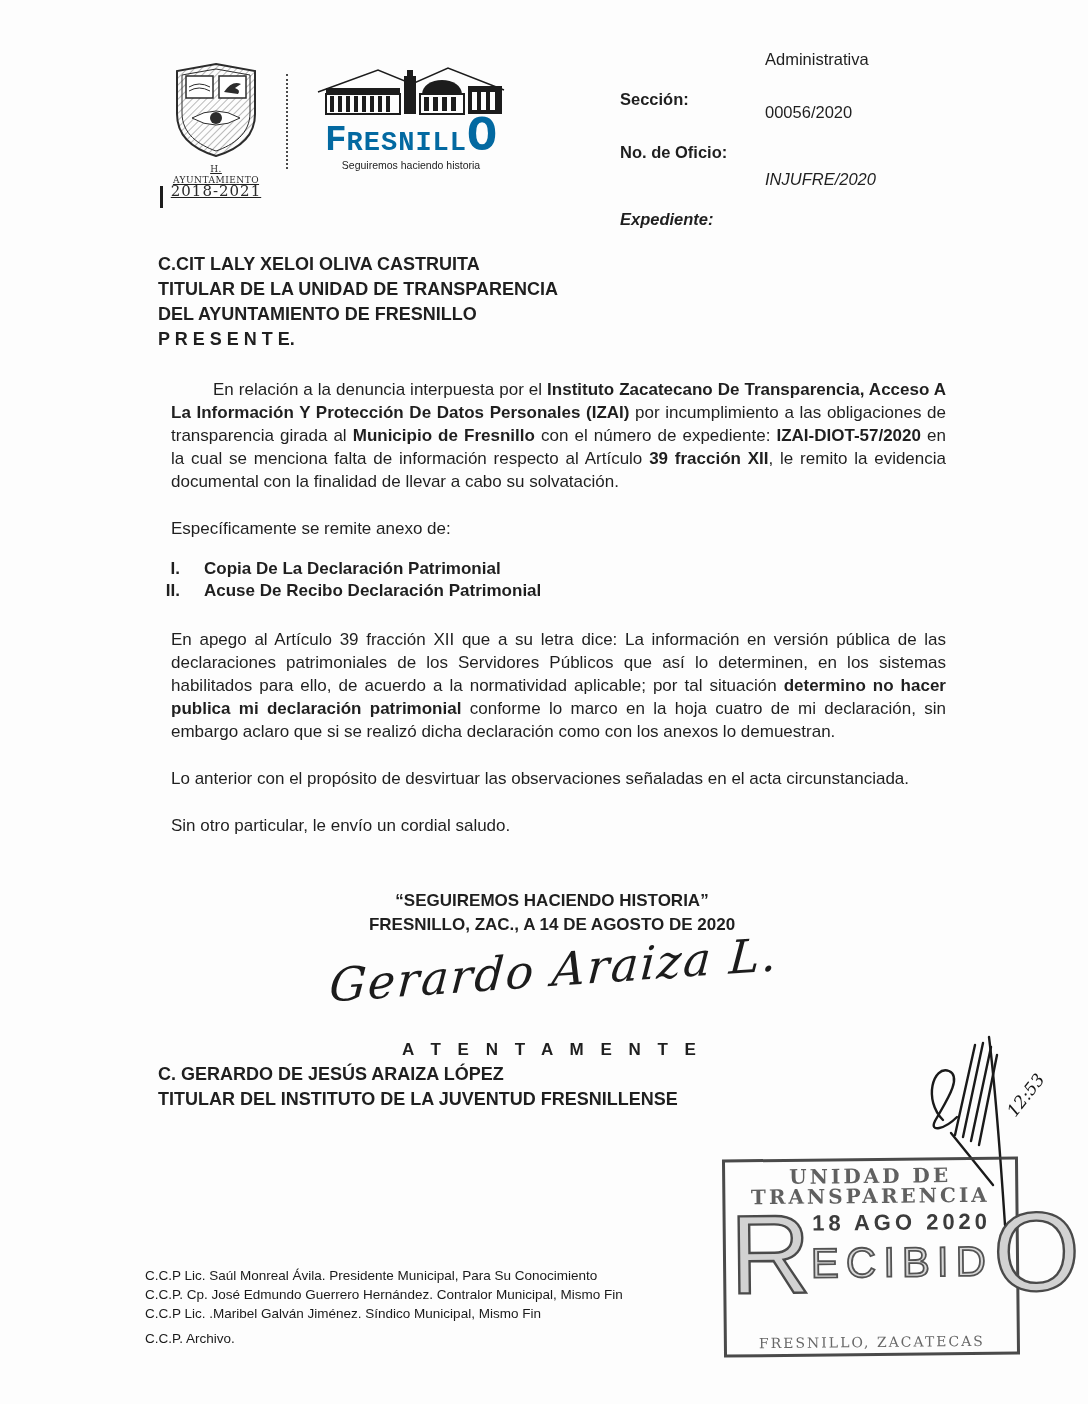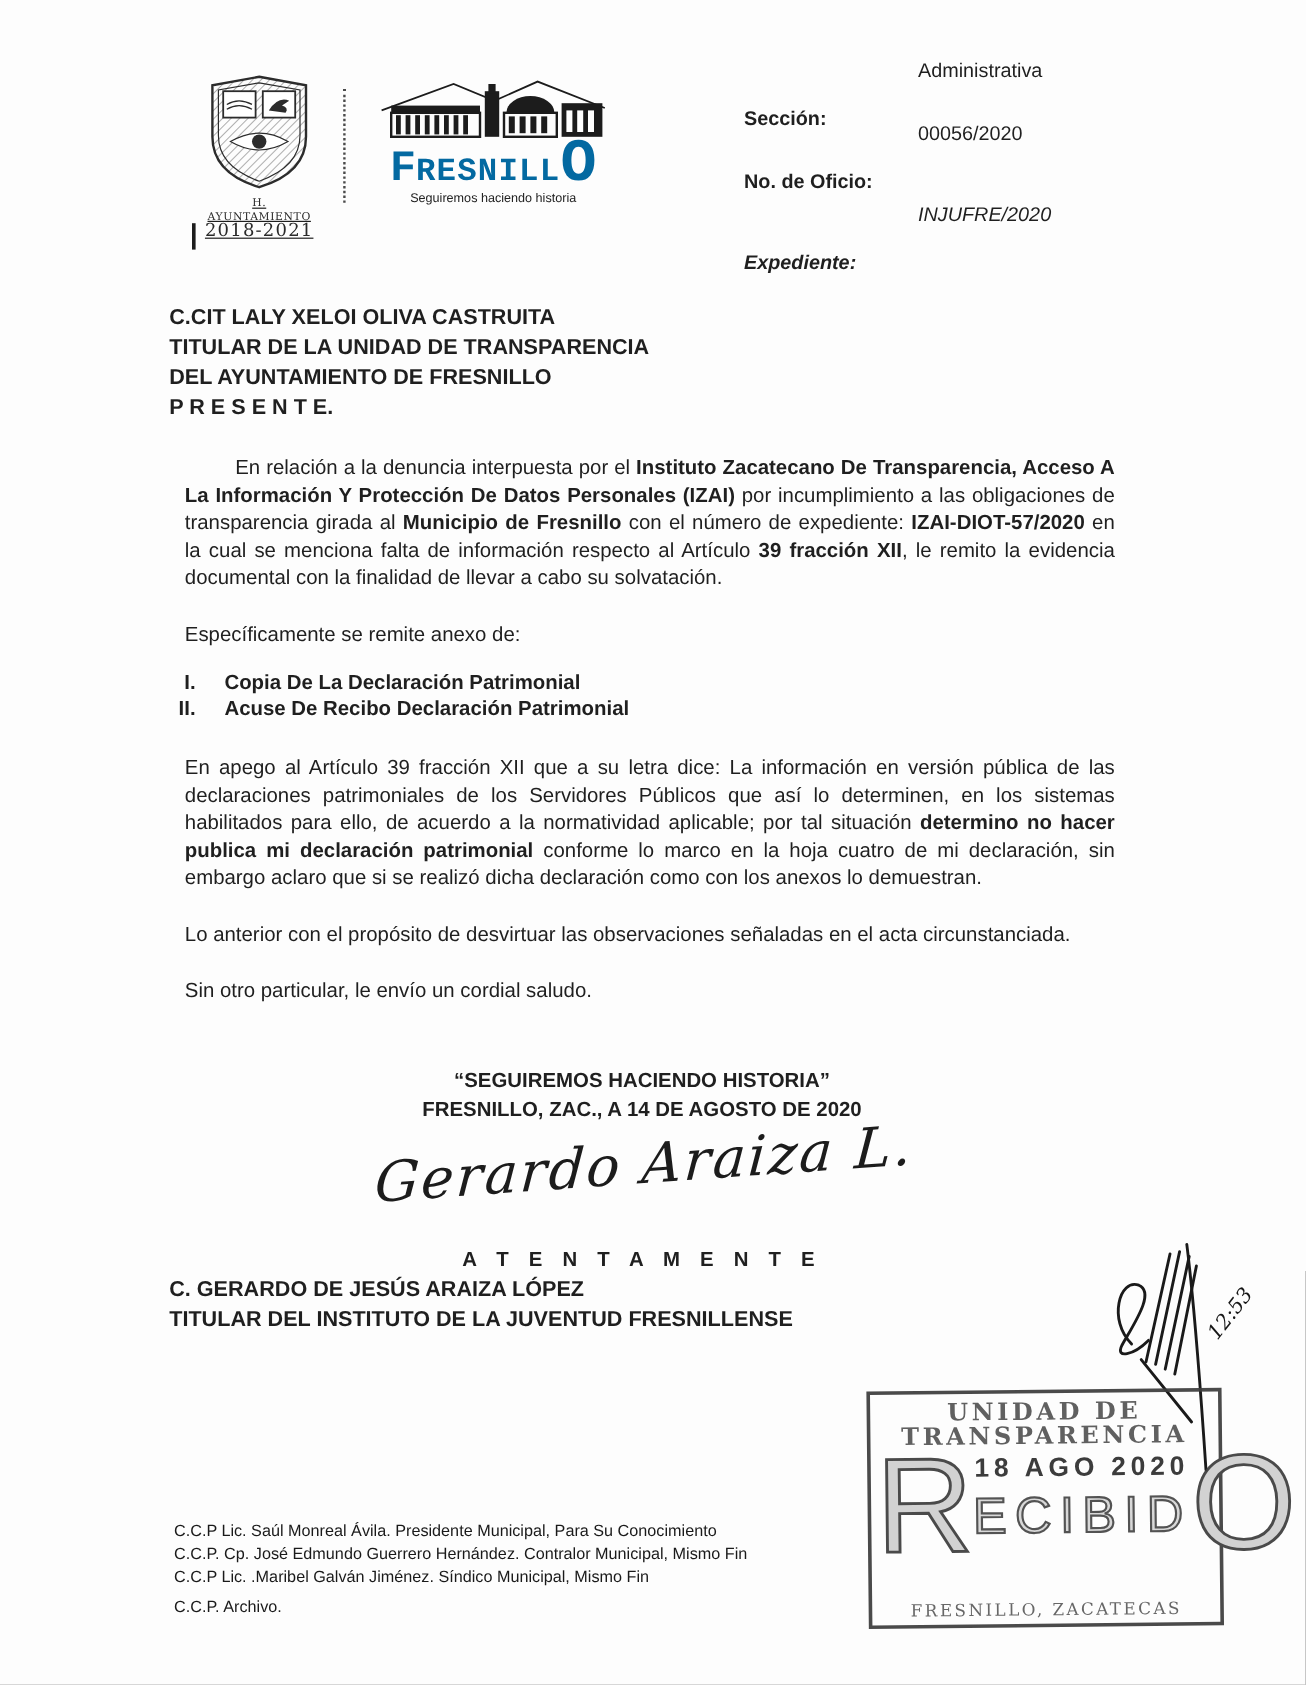--- a/index.html
+++ b/index.html
@@ -25,21 +25,21 @@
 
   .tick { position:absolute; left:160px; top:186px; width:3px; height:22px; background:#1d1d1d; }
 
   
   .hfields { position:absolute; left:620px; top:50px; width:420px; font-size:16.5px; }
   .hrow { position:absolute; left:0; width:420px; }
   .hrow .lab { font-weight:bold; display:inline-block;margin-top:40px; }
   .hrow .val { position:absolute; left:145px; font-weight:normal; }
 
   
-  .col { position:absolute; left:141px; top:252px; width:788px; font-size:17px; line-height:23px; }
+  .col { position:absolute; left:158px; top:252px; width:788px; font-size:17px; line-height:23px; }
   .recipient { font-weight:bold; font-size:18px; line-height:25px; margin-bottom:26px; }
   p.doc { margin:0 0 24px 13px; text-align:justify; }
   p.indent { text-indent:42px; }
   .annex { margin:0 0 26px 0; font-weight:bold; }
   .annex-row { display:flex; line-height:22px; }
   .annex-num { width:46px; text-align:right; padding-right:24px; box-sizing:border-box; }
   .motto { text-align:center; font-weight:bold; margin-top:52px; line-height:24px; }
 
   
   .sig-script {

